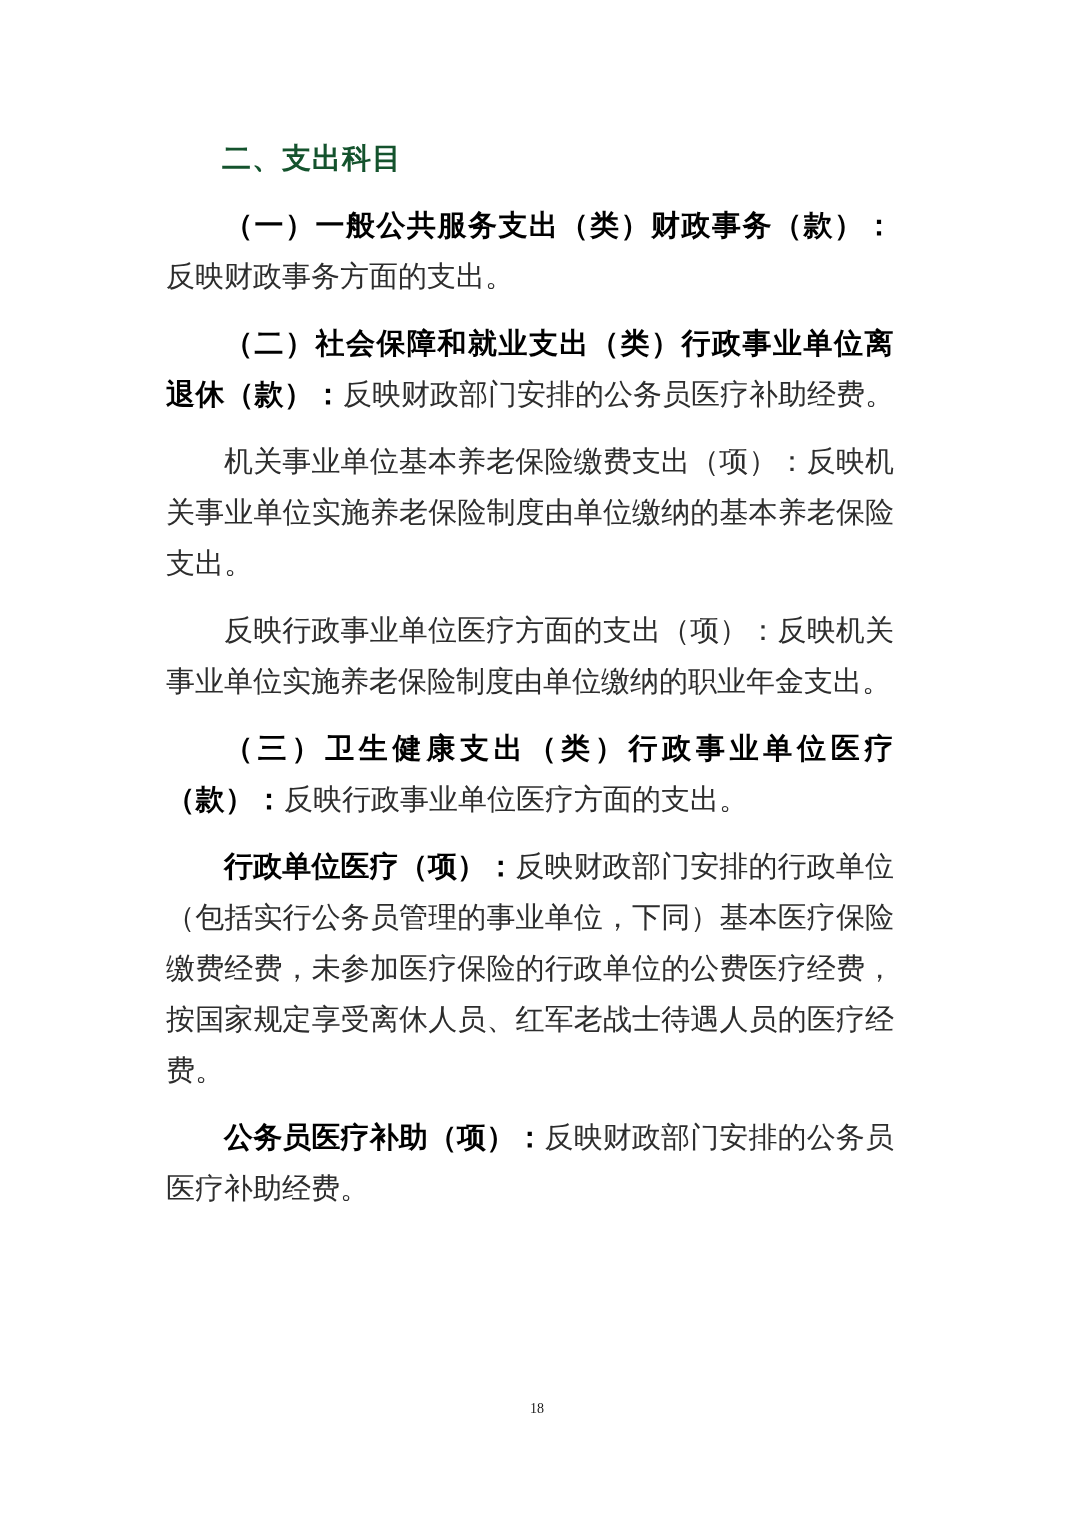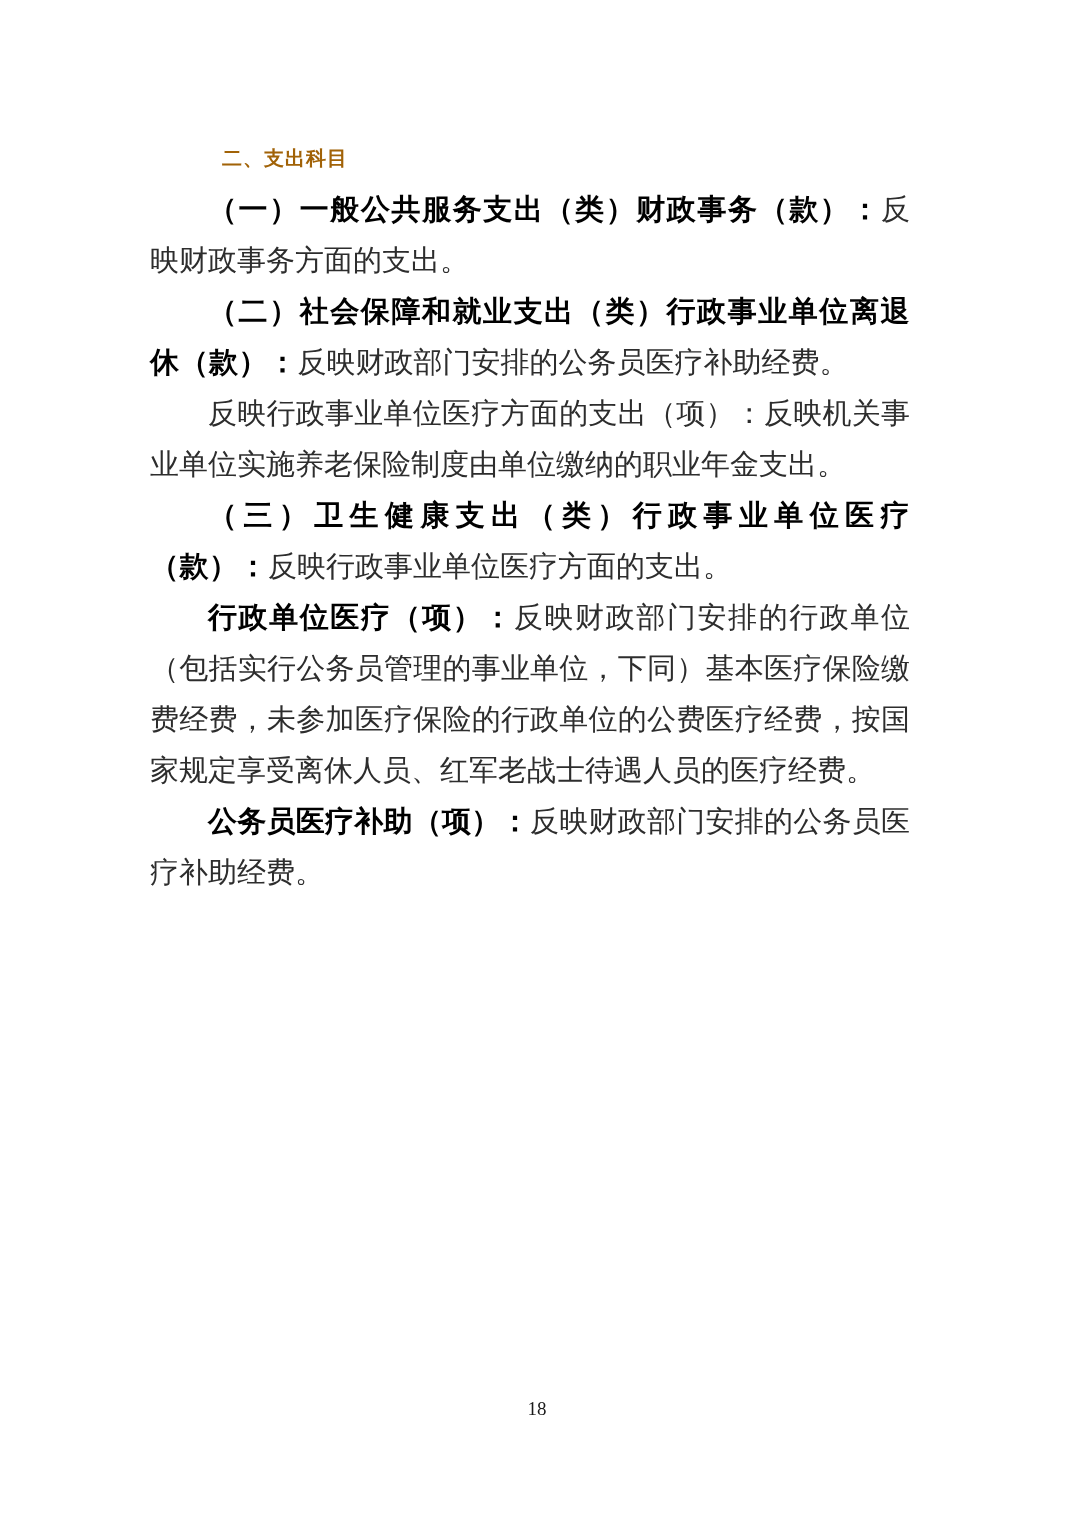--- a/index.html
+++ b/index.html
@@ -18,28 +18,28 @@
   .content {
     position: absolute;
     left: 150px;
     top: 133px;
     width: 760px;
   }
   .heading {
     margin: 0;
     font-family: "Liberation Sans", "DejaVu Sans", sans-serif;
     font-weight: 700;
-    font-size: 20px;
+    font-size: 29px;
     line-height: 51px;
-    color: #a16207;
+    color: #14532d;
     text-indent: 72px;
     letter-spacing: 1px;
   }
   .para {
-    margin: 0;
+    margin: 16px;
     font-size: 29px;
     line-height: 51px;
     color: #2d2d2d;
     text-align: justify;
     text-justify: inter-ideograph;
     text-indent: 58px;
     word-break: break-all;
   }
   .lead {
     font-weight: 700;
@@ -51,39 +51,40 @@
   }
   .lead-kai {
     font-family: "Liberation Serif", "DejaVu Serif", serif;
   }
   .page-number {
     position: absolute;
     left: 0;
     right: 0;
     top: 1396px;
     text-align: center;
-    font-size: 19px;
+    font-size: 14px;
     line-height: 26px;
     color: #1a1a1a;
     font-family: "Liberation Serif", "DejaVu Serif", serif;
   }
 </style>
 </head>
 <body>
 
 <div class="page">
   <div class="content">
 
     <p class="heading">二、支出科目</p>
 
     <p class="para"><span class="lead lead-hei">（一）一般公共服务支出（类）财政事务（款）：</span><span>反映财政事务方面的支出。</span></p>
 
     <p class="para"><span class="lead lead-hei">（二）社会保障和就业支出（类）行政事业单位离退休（款）：</span><span>反映财政部门安排的公务员医疗补助经费。</span></p>
 
 
+    <p class="para"><span>机关事业单位基本养老保险缴费支出（项）：反映机关事业单位实施养老保险制度由单位缴纳的基本养老保险支出。</span></p>
 
     <p class="para"><span>反映行政事业单位医疗方面的支出（项）：反映机关事业单位实施养老保险制度由单位缴纳的职业年金支出。</span></p>
 
     <p class="para"><span class="lead lead-hei">（三）卫生健康支出（类）行政事业单位医疗（款）：</span><span>反映行政事业单位医疗方面的支出。</span></p>
 
     <p class="para"><span class="lead lead-kai">行政单位医疗（项）：</span><span>反映财政部门安排的行政单位（包括实行公务员管理的事业单位，下同）基本医疗保险缴费经费，未参加医疗保险的行政单位的公费医疗经费，按国家规定享受离休人员、红军老战士待遇人员的医疗经费。</span></p>
 
 
     <p class="para"><span class="lead lead-kai">公务员医疗补助（项）：</span><span>反映财政部门安排的公务员医疗补助经费。</span></p>
 

